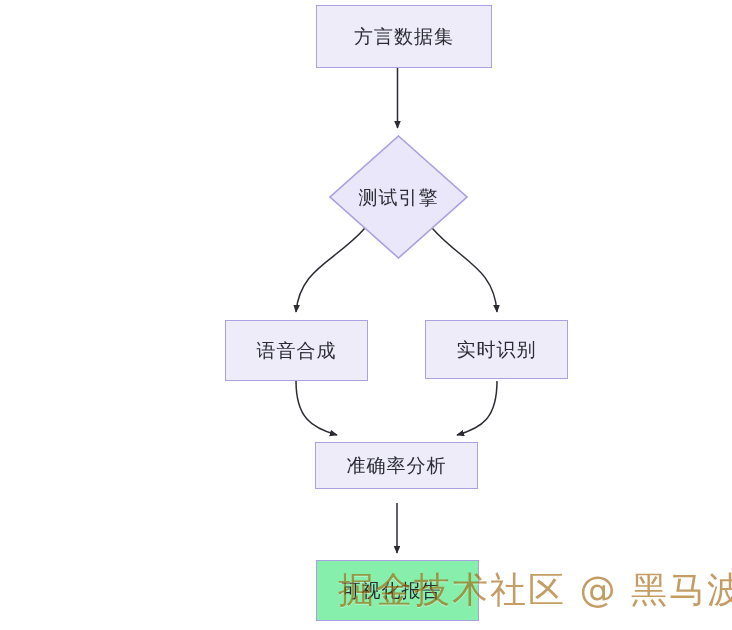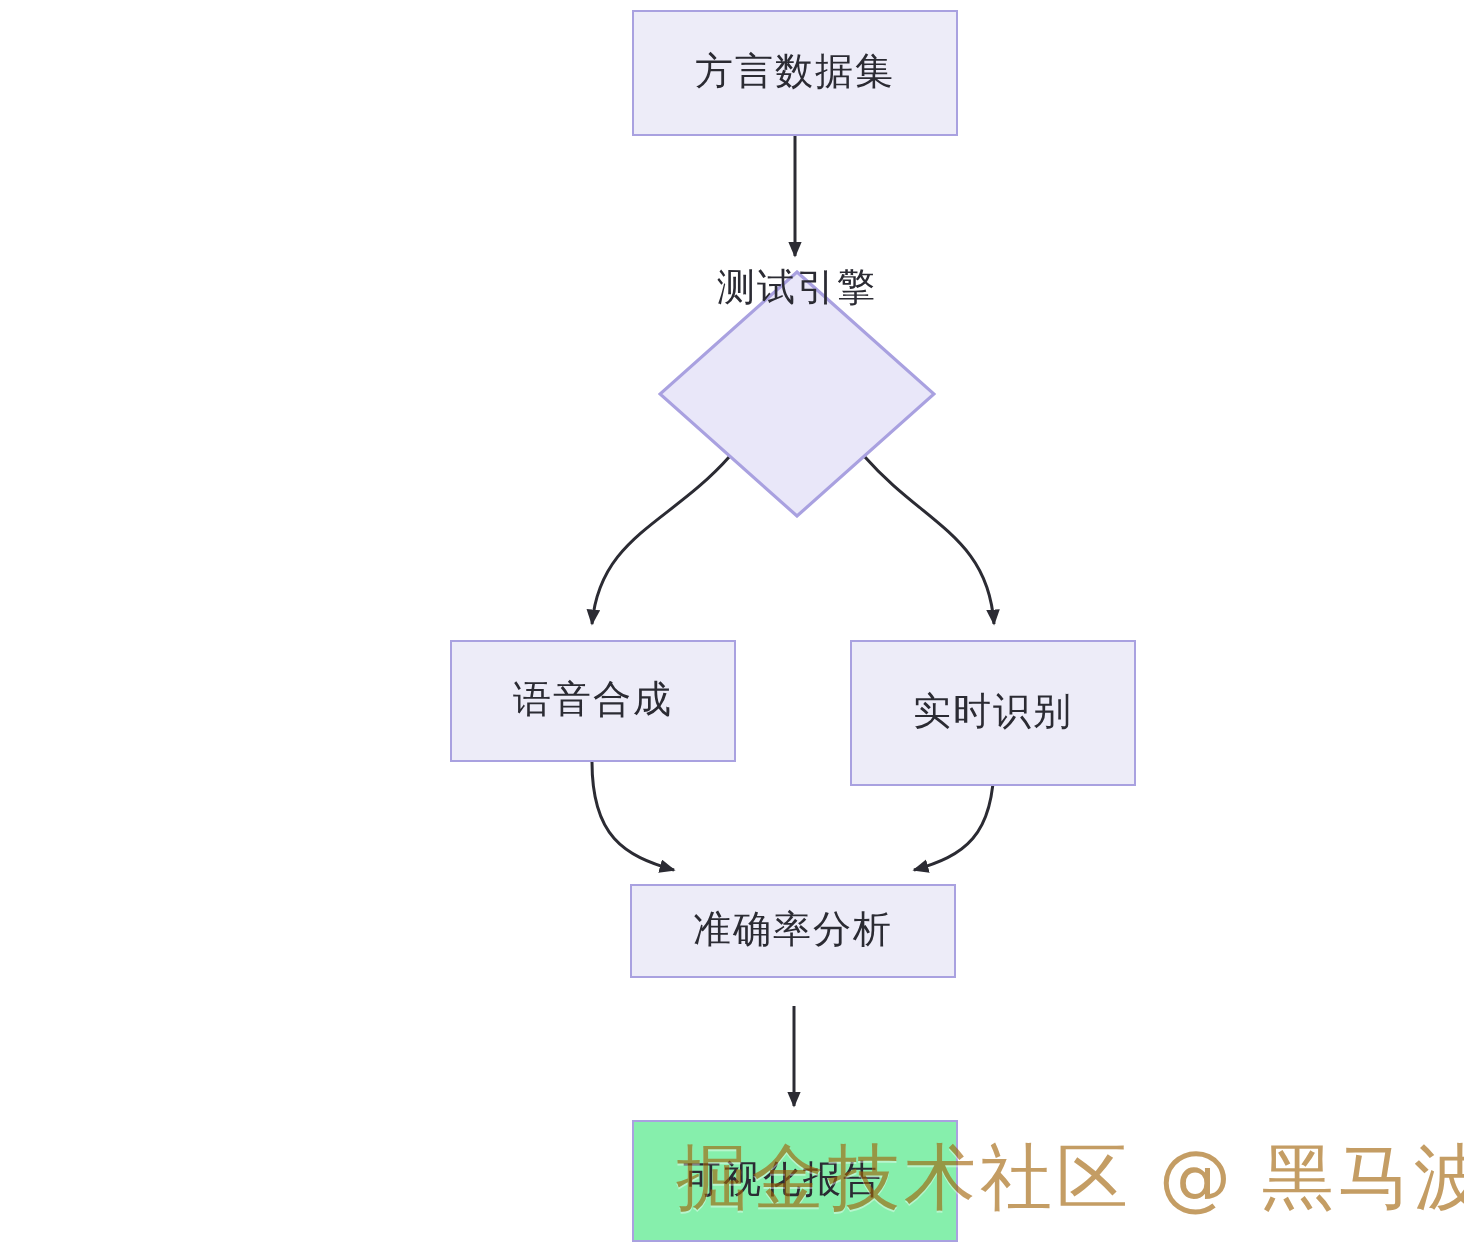--- a/index.html
+++ b/index.html
@@ -47,38 +47,38 @@
     font-size: 19px;
     color: #2b2b33;
     letter-spacing: 1px;
     line-height: 1;
     white-space: nowrap;
     font-family: "DejaVu Sans", "Liberation Sans", sans-serif;
   }
   .diamond-wrap {
     position: absolute;
     display: flex;
-    align-items: flex-start;
+    align-items: center;
     justify-content: center;
   }
   .diamond-shape {
     position: absolute;
     left: 0;
     top: 0;
     width: 100%;
     height: 100%;
   }
   .diamond-label {
     position: relative;
     z-index: 2;
   }
-  #node-dataset   { left: 316px; top: 5px;   width: 163px; height: 63px; }
+  #node-dataset   { left: 316px; top: 5px;   width: 176px; height: 63px; }
   #node-decision  { left: 329px; top: 135px; width: 139px; height: 124px; }
   #node-tts       { left: 225px; top: 320px; width: 143px; height: 61px; text-align: right; }
-  #node-asr       { left: 425px; top: 320px; width: 143px; height: 73px; }
+  #node-asr       { left: 425px; top: 320px; width: 143px; height: 59px; }
   #node-accuracy  { left: 315px; top: 442px; width: 163px; height: 47px; }
   #node-report    { left: 316px; top: 560px; width: 163px; height: 61px; }
 
   #node-report .node-label {
     position: relative;
     left: -6px;
   }
 
   .watermark {
     position: absolute;

